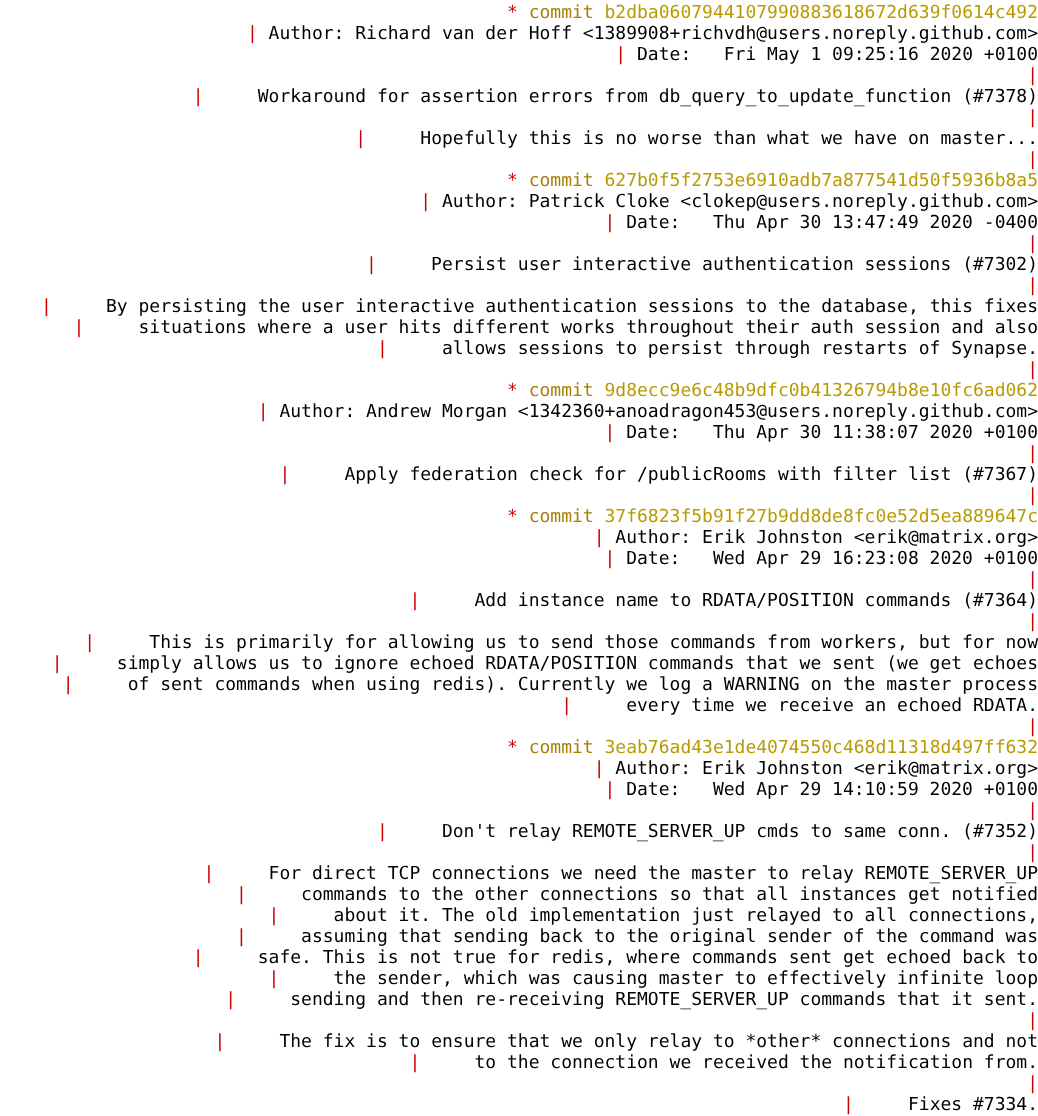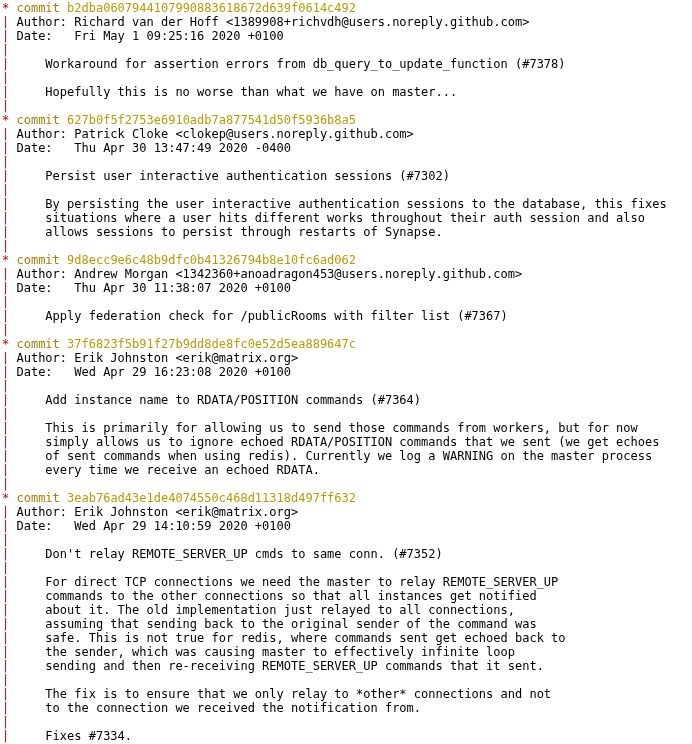--- a/index.html
+++ b/index.html
@@ -12,21 +12,21 @@
   }
   pre.log {
     margin: 0;
     padding: 1px 0 0 2px;
     font-family: "DejaVu Sans Mono", "Liberation Mono", monospace;
     font-size: 12px;
     line-height: 14px;
     color: var(--fg, #000000);
     white-space: pre;
   }
-  .line { height: 14px; }
+  .line { height: 14px; text-align: right; }
   .g  { color: var(--graph, #cc0000); }   
   .cw { color: var(--commitword, #a67e00); } 
   .h  { color: var(--hash, #b89b00); }    
 </style>
 </head>
 <body>
 
 <pre class="log"><div class="line"><span class="g">* </span><span class="cw">commit </span><span class="h">b2dba0607944107990883618672d639f0614c492</span></div><div class="line"><span class="g">| </span><span>Author: Richard van der Hoff &lt;1389908+richvdh@users.noreply.github.com&gt;</span></div><div class="line"><span class="g">| </span><span>Date:   Fri May 1 09:25:16 2020 +0100</span></div><div class="line"><span class="g">|</span></div><div class="line"><span class="g">| </span><span>    Workaround for assertion errors from db_query_to_update_function (#7378)</span></div><div class="line"><span class="g">|</span></div><div class="line"><span class="g">| </span><span>    Hopefully this is no worse than what we have on master...</span></div><div class="line"><span class="g">|</span></div><div class="line"><span class="g">* </span><span class="cw">commit </span><span class="h">627b0f5f2753e6910adb7a877541d50f5936b8a5</span></div><div class="line"><span class="g">| </span><span>Author: Patrick Cloke &lt;clokep@users.noreply.github.com&gt;</span></div><div class="line"><span class="g">| </span><span>Date:   Thu Apr 30 13:47:49 2020 -0400</span></div><div class="line"><span class="g">|</span></div><div class="line"><span class="g">| </span><span>    Persist user interactive authentication sessions (#7302)</span></div><div class="line"><span class="g">|</span></div><div class="line"><span class="g">| </span><span>    By persisting the user interactive authentication sessions to the database, this fixes</span></div><div class="line"><span class="g">| </span><span>    situations where a user hits different works throughout their auth session and also</span></div><div class="line"><span class="g">| </span><span>    allows sessions to persist through restarts of Synapse.</span></div><div class="line"><span class="g">|</span></div><div class="line"><span class="g">* </span><span class="cw">commit </span><span class="h">9d8ecc9e6c48b9dfc0b41326794b8e10fc6ad062</span></div><div class="line"><span class="g">| </span><span>Author: Andrew Morgan &lt;1342360+anoadragon453@users.noreply.github.com&gt;</span></div><div class="line"><span class="g">| </span><span>Date:   Thu Apr 30 11:38:07 2020 +0100</span></div><div class="line"><span class="g">|</span></div><div class="line"><span class="g">| </span><span>    Apply federation check for /publicRooms with filter list (#7367)</span></div><div class="line"><span class="g">|</span></div><div class="line"><span class="g">* </span><span class="cw">commit </span><span class="h">37f6823f5b91f27b9dd8de8fc0e52d5ea889647c</span></div><div class="line"><span class="g">| </span><span>Author: Erik Johnston &lt;erik@matrix.org&gt;</span></div><div class="line"><span class="g">| </span><span>Date:   Wed Apr 29 16:23:08 2020 +0100</span></div><div class="line"><span class="g">|</span></div><div class="line"><span class="g">| </span><span>    Add instance name to RDATA/POSITION commands (#7364)</span></div><div class="line"><span class="g">|</span></div><div class="line"><span class="g">| </span><span>    This is primarily for allowing us to send those commands from workers, but for now</span></div><div class="line"><span class="g">| </span><span>    simply allows us to ignore echoed RDATA/POSITION commands that we sent (we get echoes</span></div><div class="line"><span class="g">| </span><span>    of sent commands when using redis). Currently we log a WARNING on the master process</span></div><div class="line"><span class="g">| </span><span>    every time we receive an echoed RDATA.</span></div><div class="line"><span class="g">|</span></div><div class="line"><span class="g">* </span><span class="cw">commit </span><span class="h">3eab76ad43e1de4074550c468d11318d497ff632</span></div><div class="line"><span class="g">| </span><span>Author: Erik Johnston &lt;erik@matrix.org&gt;</span></div><div class="line"><span class="g">| </span><span>Date:   Wed Apr 29 14:10:59 2020 +0100</span></div><div class="line"><span class="g">|</span></div><div class="line"><span class="g">| </span><span>    Don't relay REMOTE_SERVER_UP cmds to same conn. (#7352)</span></div><div class="line"><span class="g">|</span></div><div class="line"><span class="g">| </span><span>    For direct TCP connections we need the master to relay REMOTE_SERVER_UP</span></div><div class="line"><span class="g">| </span><span>    commands to the other connections so that all instances get notified</span></div><div class="line"><span class="g">| </span><span>    about it. The old implementation just relayed to all connections,</span></div><div class="line"><span class="g">| </span><span>    assuming that sending back to the original sender of the command was</span></div><div class="line"><span class="g">| </span><span>    safe. This is not true for redis, where commands sent get echoed back to</span></div><div class="line"><span class="g">| </span><span>    the sender, which was causing master to effectively infinite loop</span></div><div class="line"><span class="g">| </span><span>    sending and then re-receiving REMOTE_SERVER_UP commands that it sent.</span></div><div class="line"><span class="g">|</span></div><div class="line"><span class="g">| </span><span>    The fix is to ensure that we only relay to *other* connections and not</span></div><div class="line"><span class="g">| </span><span>    to the connection we received the notification from.</span></div><div class="line"><span class="g">|</span></div><div class="line"><span class="g">| </span><span>    Fixes #7334.</span></div></pre>
 
 </body></html>

